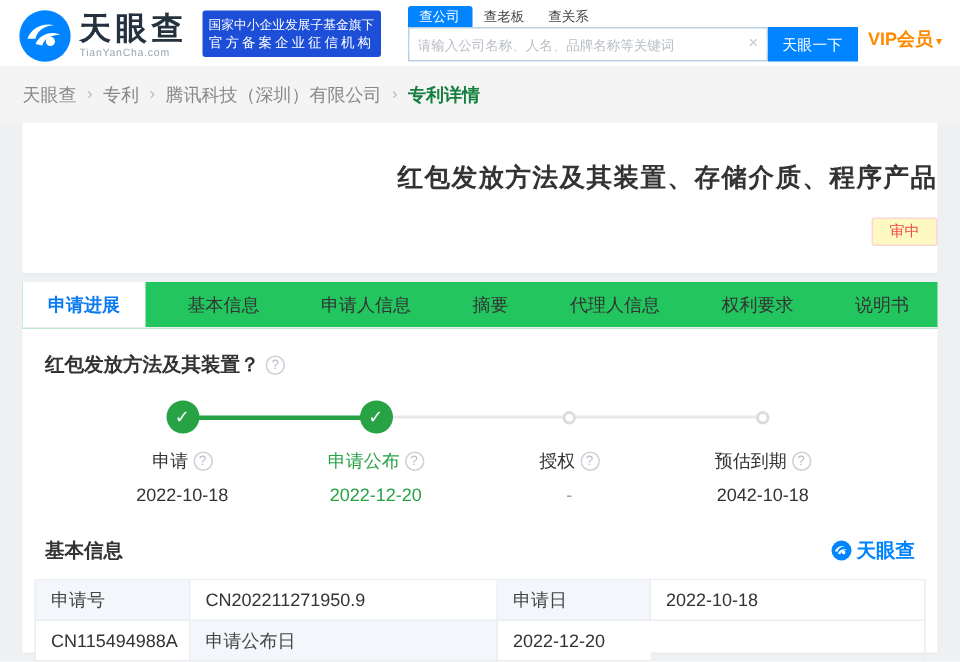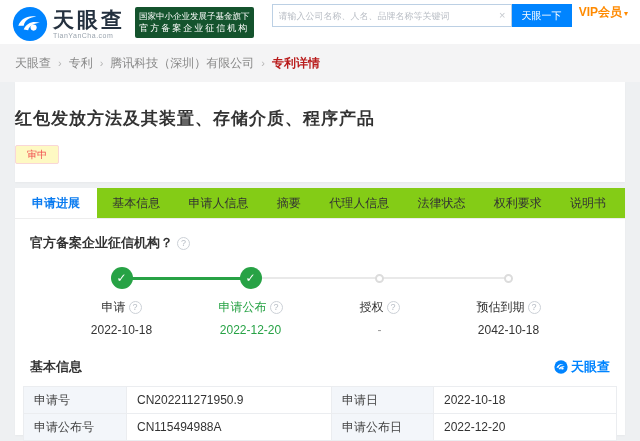--- a/index.html
+++ b/index.html
@@ -9,50 +9,50 @@
     background:#eef0f2; color:#333; font-size:12px;
   }
 
   
   .topbar { background:#fff; height:44px; display:flex; align-items:flex-start; padding:4px 12px 0; position:relative; }
   .logo { display:flex; align-items:center; cursor:pointer; margin-top:2px; }
   .logo-icon svg { display:block; }
   .logo-text-wrap { margin-left:5px; }
   .logo-text { font-size:21px; font-weight:bold; color:#24313f; letter-spacing:3px; line-height:22px; display:block; }
   .logo-sub { font-size:7px; color:#9aa4ae; letter-spacing:.5px; display:block; margin-top:1px; }
-  .gov-badge { background:#14532d; color:#fff; margin-left:10px; margin-top:3px; padding:3px 4px; text-align:center; border-radius:2px; }
+  .gov-badge { background:#1d4ed8; color:#fff; margin-left:10px; margin-top:3px; padding:3px 4px; text-align:center; border-radius:2px; }
   .gov-badge .l1 { font-size:8.5px; line-height:12px; white-space:nowrap; }
   .gov-badge .l2 { font-size:9px; line-height:13px; letter-spacing:2px; white-space:nowrap; }
   .search-area { margin-left:18px; width:300px; }
   .search-tabs { display:flex; height:14px; font-size:9px; }
   .stab { padding:0 8px; line-height:14px; color:#444; cursor:pointer; }
   .stab.active { background:#0084ff; color:#fff; border-radius:2px 2px 0 0; }
   .search-row { display:flex; height:23px; }
   .search-input-wrap { flex:1; border:1px solid #bcd0e4; background:#fff; position:relative; display:flex; align-items:center; }
   .search-input-wrap input { border:none; outline:none; width:100%; font-size:9px; padding:0 16px 0 6px; color:#333; font-family:inherit; }
   .search-input-wrap input::placeholder { color:#b9bec5; }
   .clear-icon { position:absolute; right:5px; color:#c5c9ce; font-size:11px; line-height:1; cursor:pointer; }
   .search-btn { width:60px; background:#0084ff; color:#fff; border:none; font-size:10px; cursor:pointer; font-family:inherit; }
-  .vip { margin-left:auto; color:#ff8a00; font-weight:bold; font-size:12px; display:flex; align-items:center; gap:2px; cursor:pointer; }
+  .vip { margin-left:auto; margin-top:14px; color:#ff8a00; font-weight:bold; font-size:12px; display:flex; align-items:center; gap:2px; cursor:pointer; }
   .vip-caret { font-size:8px; margin-top:1px; }
 
   
   .breadcrumb-bar { background:#f4f4f5; height:38px; padding:12px 15px; font-size:12px; color:#999; display:flex; align-items:center; }
   .crumb { color:#888; cursor:pointer; }
   .crumb-sep { margin:0 7px; color:#b5b5b5; font-size:11px; }
-  .crumb-current { color:#b91c1c; font-weight:bold; }
-
-  
-  .title-card { background:#fff; margin:0 15px; height:100px; text-align:left; padding-top:25px; box-shadow:0 1px 2px rgba(0,0,0,.03); }
+  .crumb-current { color:#15803d; font-weight:bold; }
+
+  
+  .title-card { background:#fff; margin:0 15px; height:100px; text-align:right; padding-top:25px; box-shadow:0 1px 2px rgba(0,0,0,.03); }
   .patent-title { font-size:17px; font-weight:bold; color:#333; letter-spacing:1px; }
   .status-badge { display:inline-block; margin-top:15px; font-size:10px; color:#f0494c; background:#fef9c3; border:1px solid #f9d7d7; padding:2px 11px; border-radius:2px; line-height:13px; }
 
   
   .content-card { background:#fff; margin:6px 15px 0; height:247px; box-shadow:0 1px 2px rgba(0,0,0,.03); }
-  .tabbar { display:flex; background:#84cc16; border-bottom:1px solid #ededed; height:31px; justify-content:space-between; padding-right:6px; }
+  .tabbar { display:flex; background:#22c55e; border-bottom:1px solid #ededed; height:31px; justify-content:space-between; padding-right:6px; }
   .tab { display:flex; align-items:center; padding:0 13px; font-size:12px; color:#333; cursor:pointer; white-space:nowrap; }
   .tab.active { background:#fff; color:#0a7bf0; font-weight:bold; padding:0 17px; }
 
   .process-heading { display:flex; align-items:center; gap:4px; padding:15px 15px 0; font-size:13px; font-weight:bold; color:#333; }
   .qicon { width:13px; height:13px; border:1px solid #ccd1d7; color:#b6bcc4; border-radius:50%; font-size:9px; line-height:11px; text-align:center; font-weight:normal; display:inline-block; flex:none; cursor:pointer; }
 
   .steps { display:flex; margin:14px 52px 0 42px; }
   .step { flex:1; display:flex; flex-direction:column; align-items:center; position:relative; }
   .dot-row { height:24px; width:100%; display:flex; align-items:center; justify-content:center; position:relative; }
   .step:not(:first-child) .dot-row::before { content:""; position:absolute; right:50%; left:-50%; top:50%; height:2px; margin-top:-1px; background:#e9e9e9; }
@@ -93,20 +93,25 @@
       <span class="logo-sub">TianYanCha.com</span>
     </span>
   </div>
 
   <div class="gov-badge">
     <div class="l1">国家中小企业发展子基金旗下</div>
     <div class="l2">官方备案企业征信机构</div>
   </div>
 
   <div class="search-area">
+    <div class="search-tabs">
+      <span class="stab active">查公司</span>
+      <span class="stab">查老板</span>
+      <span class="stab">查关系</span>
+    </div>
     <div class="search-row">
       <div class="search-input-wrap">
         <input type="text" placeholder="请输入公司名称、人名、品牌名称等关键词" style="">
         <span class="clear-icon">×</span>
       </div>
       <button class="search-btn">天眼一下</button>
     </div>
   </div>
 
   <div class="vip">
@@ -131,27 +136,26 @@
 </section>
 
 <section class="content-card">
 
   <div class="tabbar">
     <span class="tab active">申请进展</span>
     <span class="tab">基本信息</span>
     <span class="tab">申请人信息</span>
     <span class="tab">摘要</span>
     <span class="tab">代理人信息</span>
-    <span class="tab">法律状态</span>
     <span class="tab">权利要求</span>
     <span class="tab">说明书</span>
   </div>
 
   <div class="process-heading">
-    <span>官方备案企业征信机构？</span>
+    <span>红包发放方法及其装置？</span>
     <span class="qicon">?</span>
   </div>
 
   <div class="steps">
 
     <div class="step">
       <div class="dot-row">
           <span class="dot-done">✓</span>
         </div>
       <div class="step-label">
@@ -208,19 +212,18 @@
       <span>天眼查</span>
     </span>
   </div>
 
   <div class="info-table">
     <div class="cell lbl">申请号</div>
     <div class="cell val mid">CN202211271950.9</div>
     <div class="cell lbl">申请日</div>
     <div class="cell val">2022-10-18</div>
 
-    <div class="cell lbl">申请公布号</div>
     <div class="cell val mid">CN115494988A</div>
     <div class="cell lbl">申请公布日</div>
     <div class="cell val">2022-12-20</div>
   </div>
 
 </section>
 
 </body></html>

